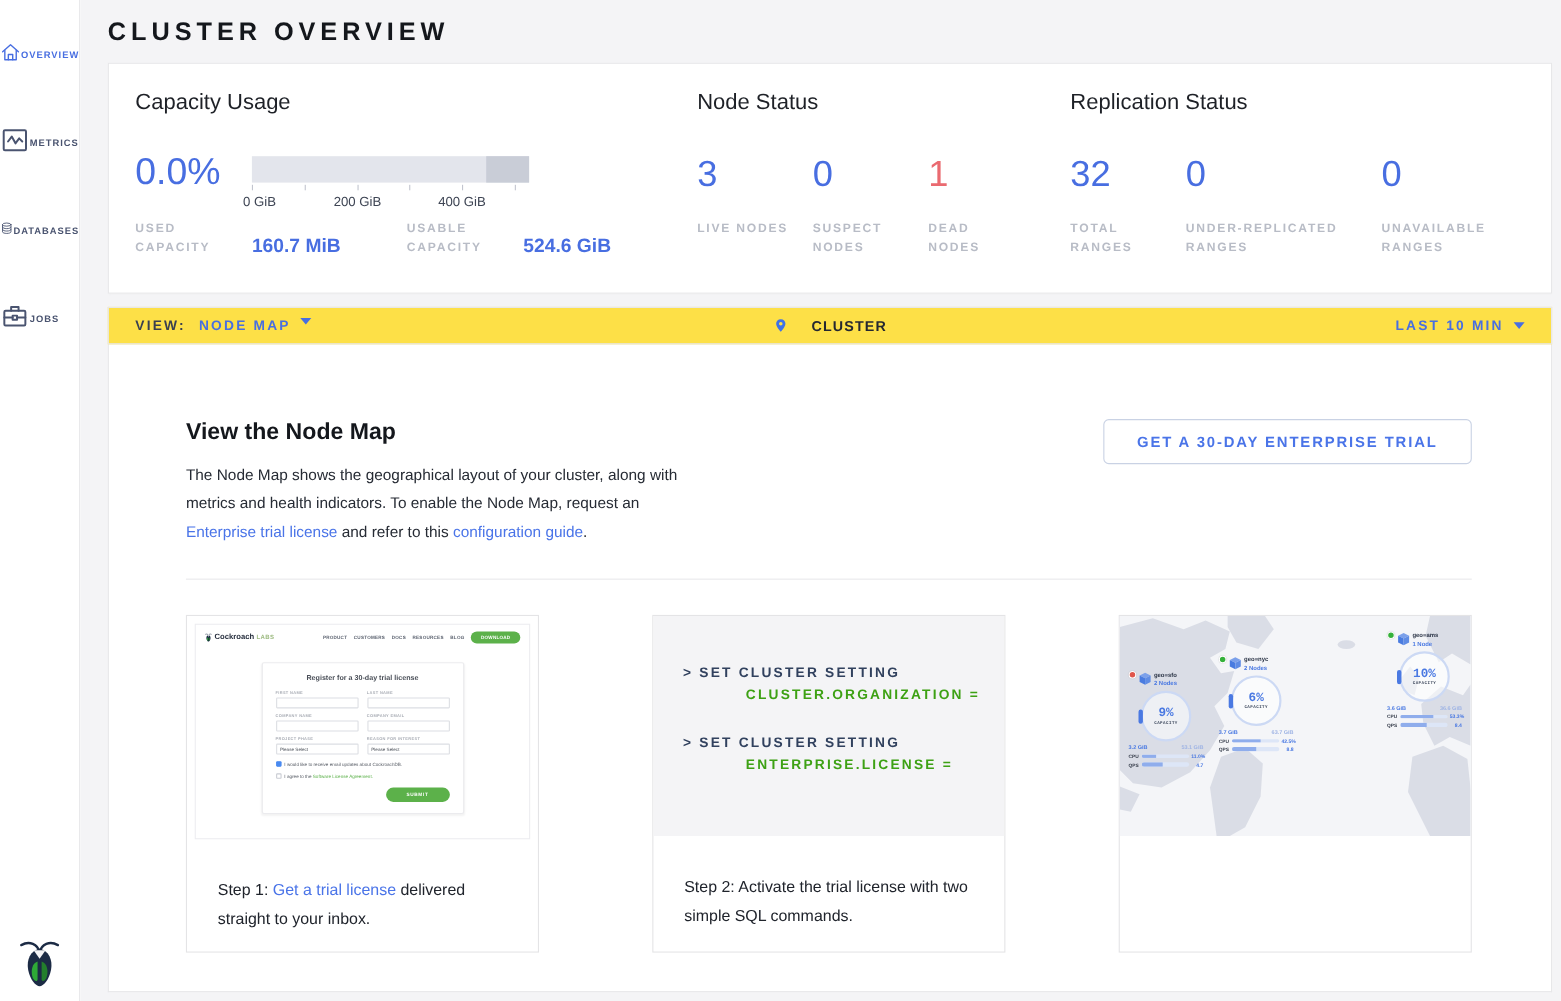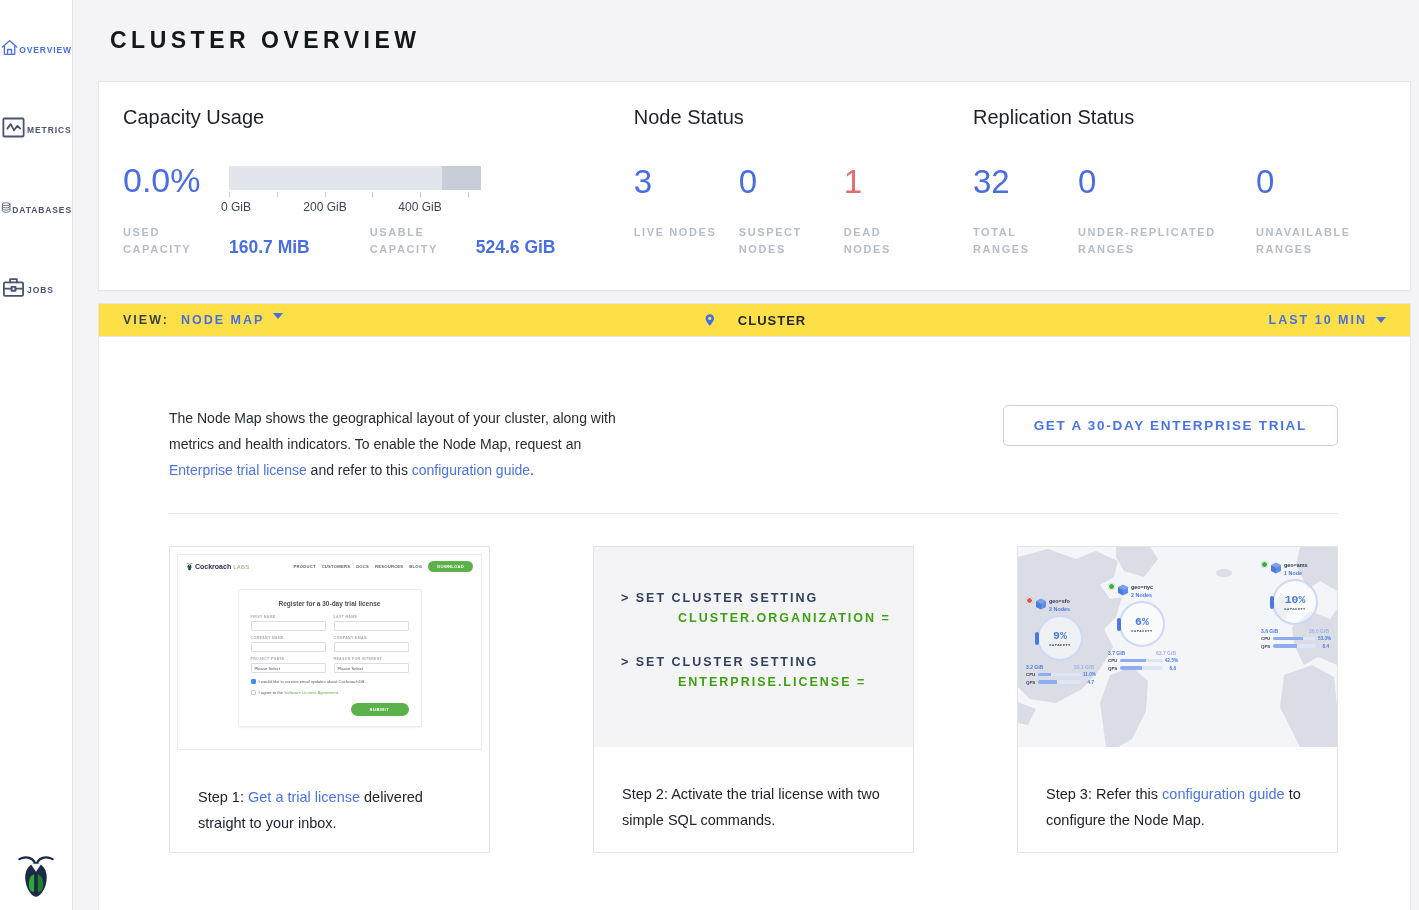--- a/index.html
+++ b/index.html
@@ -13,21 +13,21 @@
   
   .sidebar { position:fixed; left:0; top:0; bottom:0; width:73px; background:#fff; border-right:1px solid #e4e4e6; z-index:5; }
   .nav-item { height:80px; display:flex; flex-direction:row; align-items:center; padding-top:14px; cursor:pointer; }
   .nav-ico { width:27px; height:27px; stroke:#4a5470; fill:none; stroke-width:1.6; stroke-linejoin:round; stroke-linecap:round; }
   .nav-label { margin-top:6px; font-size:8.5px; font-weight:700; letter-spacing:.9px; color:#4a5470; }
   .nav-item.active .nav-ico { stroke:#486ee1; }
   .nav-item.active .nav-label { color:#486ee1; }
   .logo { position:absolute; bottom:10px; left:50%; transform:translateX(-50%); width:40px; height:50px; }
   
   .main { margin-left:73px; padding:0 8px 0 25px; }
-  .page-title { font-size:23px; letter-spacing:4.5px; font-weight:600; color:#14171c; margin:12px; padding:15px 0 15px; }
+  .page-title { font-size:23px; letter-spacing:4.5px; font-weight:600; color:#14171c; margin:0; padding:15px 0 15px; }
   
   .summary-card { display:flex; background:#fff; border:1px solid #e7e7e9; height:210px; padding:24px; box-shadow:0 1px 2px rgba(0,0,0,.03); }
   .sec-title { font-size:20px; font-weight:500; color:#1e2127; margin:0; }
   .cap-section { width:527px; }
   .cap-row { display:flex; align-items:flex-start; margin-top:34px; }
   .cap-pct { width:106px; font-size:34px; font-weight:500; color:#486ee1; line-height:34px; }
   .gauge { position:relative; width:252px; }
   .gauge-bar { height:24px; background:#e3e5ec; position:relative; margin-top:3px; }
   .gauge-dark { position:absolute; right:0; top:0; width:39px; height:24px; background:#c9cdd7; }
   .gauge-ticks { position:relative; height:6px; margin-top:2px; }
@@ -253,20 +253,21 @@
     </span>
     <span class="vb-right">
       <span class="vb-time">LAST 10 MIN</span>
       <span class="caret"></span>
     </span>
   </div>
 
   <section class="panel">
     <div class="nm-top">
       <div class="nm-intro">
+        <h2 class="nm-heading">View the Node Map</h2>
         <p class="nm-desc"><span>The Node Map shows the geographical layout of your cluster, along with metrics and health indicators. To enable the Node Map, request an </span><a class="lnk">Enterprise trial license</a><span> and refer to this </span><a class="lnk">configuration guide</a><span>.</span></p>
       </div>
       <button class="trial-btn">GET A 30-DAY ENTERPRISE TRIAL</button>
     </div>
 
     <hr class="divider">
 
     <div class="cards">
 
       <div class="card">
@@ -472,19 +473,18 @@
             <div class="nm-row">
                 <span class="nm-rowlabel">QPS</span>
                 <span class="nm-bar">
                   <i style="width:55%"></i>
                 </span>
                 <span class="nm-val">8.4</span>
               </div>
           </div>
 
         </div>
-        <p class="caption"><b>Step 3:</b><span> Refer this </span><a class="lnk">configuration guide</a><span> to configure the Node Map.</span></p>
       </div>
 
     </div>
   </section>
 
 </div>
 
 </body></html>

